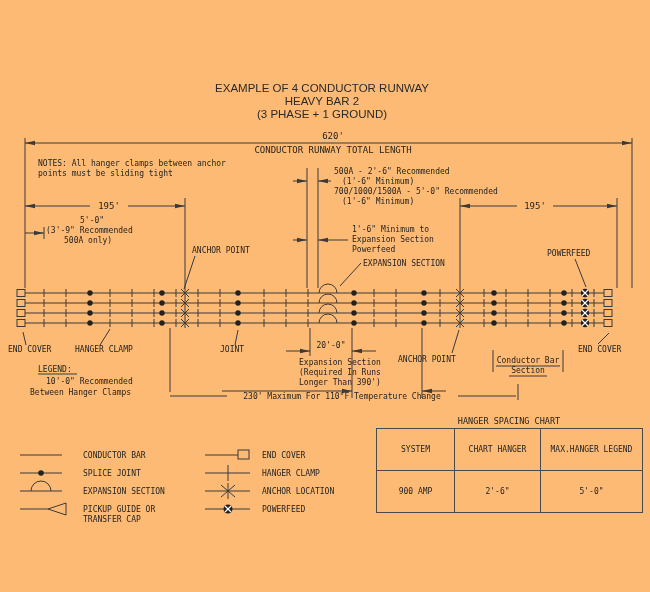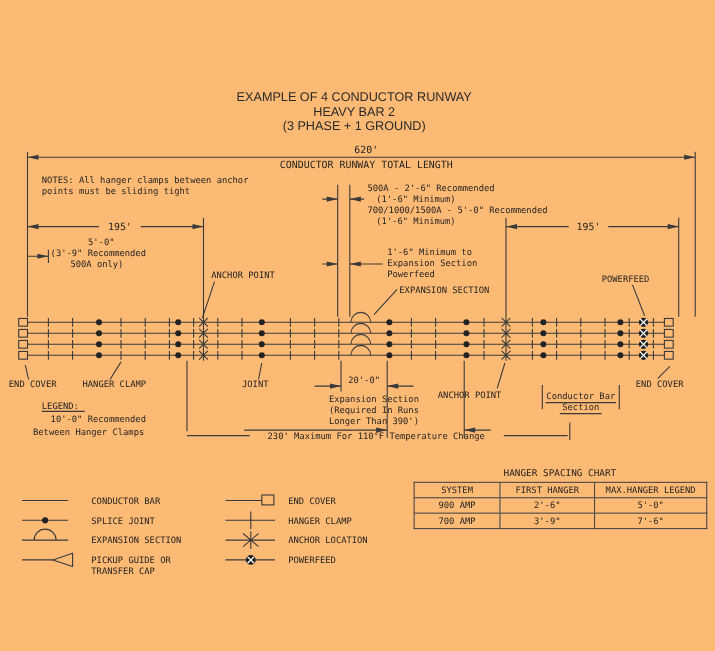--- a/index.html
+++ b/index.html
@@ -5,25 +5,25 @@
   html,body{margin:0;padding:0;background:#fff;}
   .stage{position:relative;width:650px;height:592px;background:#fdba74;overflow:hidden;
          font-family:"DejaVu Sans Mono", monospace;}
   svg{position:absolute;left:0;top:0;}
   .ln{stroke:#3a3a3a;stroke-width:1;fill:none;}
   text{fill:#1f1f1f;}
   .ann{font-size:8px;font-family:"DejaVu Sans Mono", monospace;}
   .ann9{font-size:9px;font-family:"DejaVu Sans Mono", monospace;}
   .ttl{font-size:11.5px;font-family:"Liberation Sans", sans-serif;fill:#2a2a2a;}
   .mid{text-anchor:middle;}
-  .chart{position:absolute;left:376px;top:426px;width:266px;font-family:"DejaVu Sans Mono", monospace;color:#1f1f1f;}
+  .chart{position:absolute;left:376px;top:416px;width:266px;font-family:"DejaVu Sans Mono", monospace;color:#1f1f1f;}
   .chart .ctitle{text-align:center;font-size:8.5px;margin:0 0 2px 0;}
   .chart table{border-collapse:collapse;width:100%;table-layout:fixed;}
   .chart th,.chart td{border:1px solid #4a4a4a;font-size:8px;font-weight:normal;
-      text-align:center;padding:2px 1px;white-space:nowrap;overflow:hidden;}
+      text-align:center;padding:16px 1px;white-space:nowrap;overflow:hidden;}
   .chart col.c1{width:78px;} .chart col.c2{width:86px;} .chart col.c3{width:102px;}
 </style>
 </head>
 <body>
 
 <div class="stage">
 
 <svg width="650" height="592" viewBox="0 0 650 592">
 
   <g>
@@ -283,30 +283,25 @@
   <div class="ctitle">HANGER SPACING CHART</div>
   <table>
     <colgroup>
           <col class="c1">
           <col class="c2">
           <col class="c3">
         </colgroup>
     <tbody>
           <tr>
       <th>SYSTEM</th>
-      <th>FIRST HANGER</th>
+      <th>CHART HANGER</th>
       <th>MAX.HANGER LEGEND</th>
     </tr>
     <tr>
       <td>900 AMP</td>
       <td>2'-6"</td>
       <td>5'-0"</td>
     </tr>
-    <tr>
-      <td>700 AMP</td>
-      <td>3'-9"</td>
-      <td>7'-6"</td>
-    </tr>
   </tbody>
       </table>
 </div>
 
 </div>
 
 </body></html>

